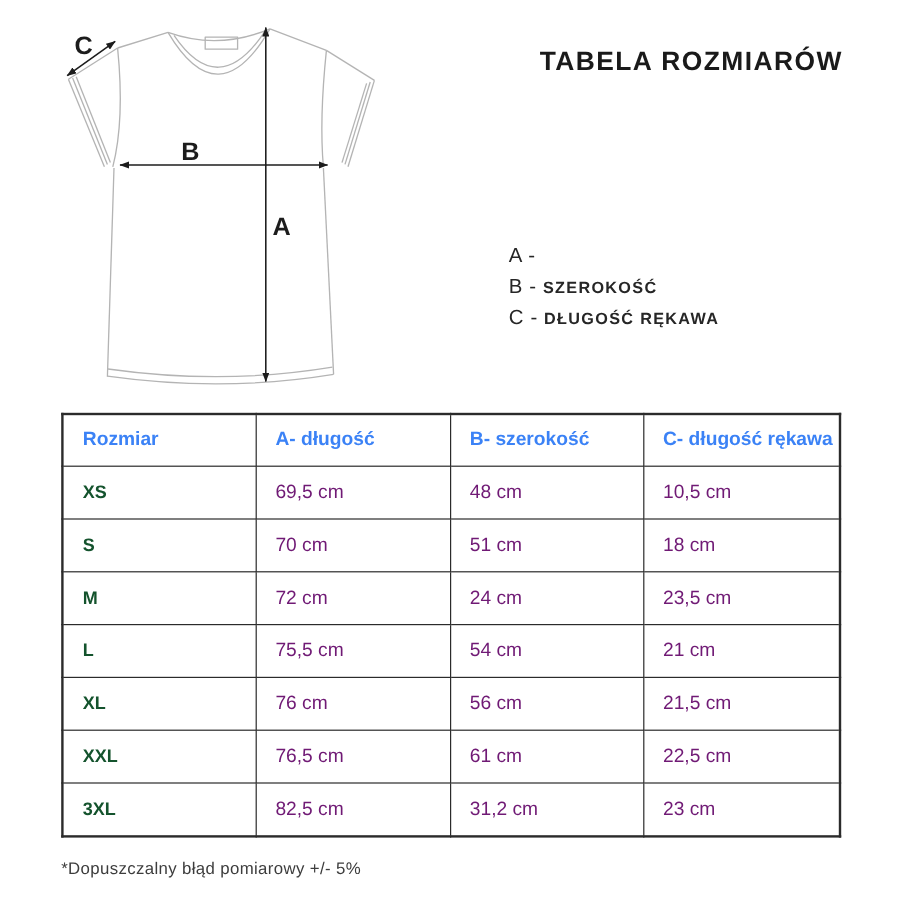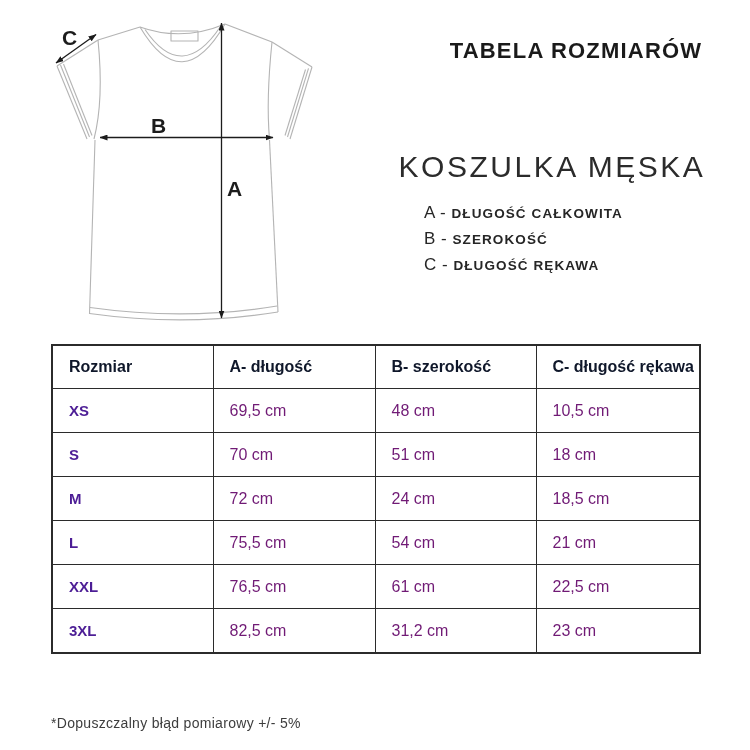--- a/index.html
+++ b/index.html
@@ -73,32 +73,32 @@
     border: 1.5px solid #2b2b2b;
     text-align: left;
     padding: 0 4px 0 16px;
     overflow: hidden;
     white-space: nowrap;
   }
   .size-table th {
     height: 42px;
     font-size: 16px;
     font-weight: 700;
-    color: #0f172a;
+    color: #3b82f6;
   }
   .size-table td {
     height: 43px;
     font-size: 16px;
     font-weight: 400;
     color: #701a75;
   }
   .size-table td.size-col {
     font-size: 15px;
     font-weight: 700;
-    color: #4c1d95;
+    color: #14532d;
   }
   .col-1 { width: 161px; }
   .col-2 { width: 162px; }
   .col-3 { width: 161px; }
   .col-4 { width: 164px; }
 
   .footnote {
     position: absolute;
     left: 51px; top: 715px;
     font-size: 14px;
@@ -155,26 +155,24 @@
 
     <g font-family="Liberation Sans, sans-serif" font-weight="700" font-size="21" fill="#1c1c1c">
       <text x="227" y="196">A</text>
       <text x="151" y="133">B</text>
       <text x="62" y="45">C</text>
     </g>
   </svg>
 
   <div class="title">TABELA ROZMIARÓW</div>
 
-  <div class="subtitle">KOSZULKA MĘSKA</div>
 
   <div class="legend">
     <div class="legend-row">
       <span class="legend-key">A - </span>
-      <span class="legend-label">DŁUGOŚĆ CAŁKOWITA</span>
     </div>
     <div class="legend-row">
       <span class="legend-key">B - </span>
       <span class="legend-label">SZEROKOŚĆ</span>
     </div>
     <div class="legend-row">
       <span class="legend-key">C - </span>
       <span class="legend-label">DŁUGOŚĆ RĘKAWA</span>
     </div>
   </div>
@@ -204,29 +202,35 @@
         <tr>
           <td class="size-col">S</td>
           <td>70 cm</td>
           <td>51 cm</td>
           <td>18 cm</td>
         </tr>
         <tr>
           <td class="size-col">M</td>
           <td>72 cm</td>
           <td>24 cm</td>
-          <td>18,5 cm</td>
+          <td>23,5 cm</td>
         </tr>
         <tr>
           <td class="size-col">L</td>
           <td>75,5 cm</td>
           <td>54 cm</td>
           <td>21 cm</td>
         </tr>
         <tr>
+          <td class="size-col">XL</td>
+          <td>76 cm</td>
+          <td>56 cm</td>
+          <td>21,5 cm</td>
+        </tr>
+        <tr>
           <td class="size-col">XXL</td>
           <td>76,5 cm</td>
           <td>61 cm</td>
           <td>22,5 cm</td>
         </tr>
         <tr>
           <td class="size-col">3XL</td>
           <td>82,5 cm</td>
           <td>31,2 cm</td>
           <td>23 cm</td>

